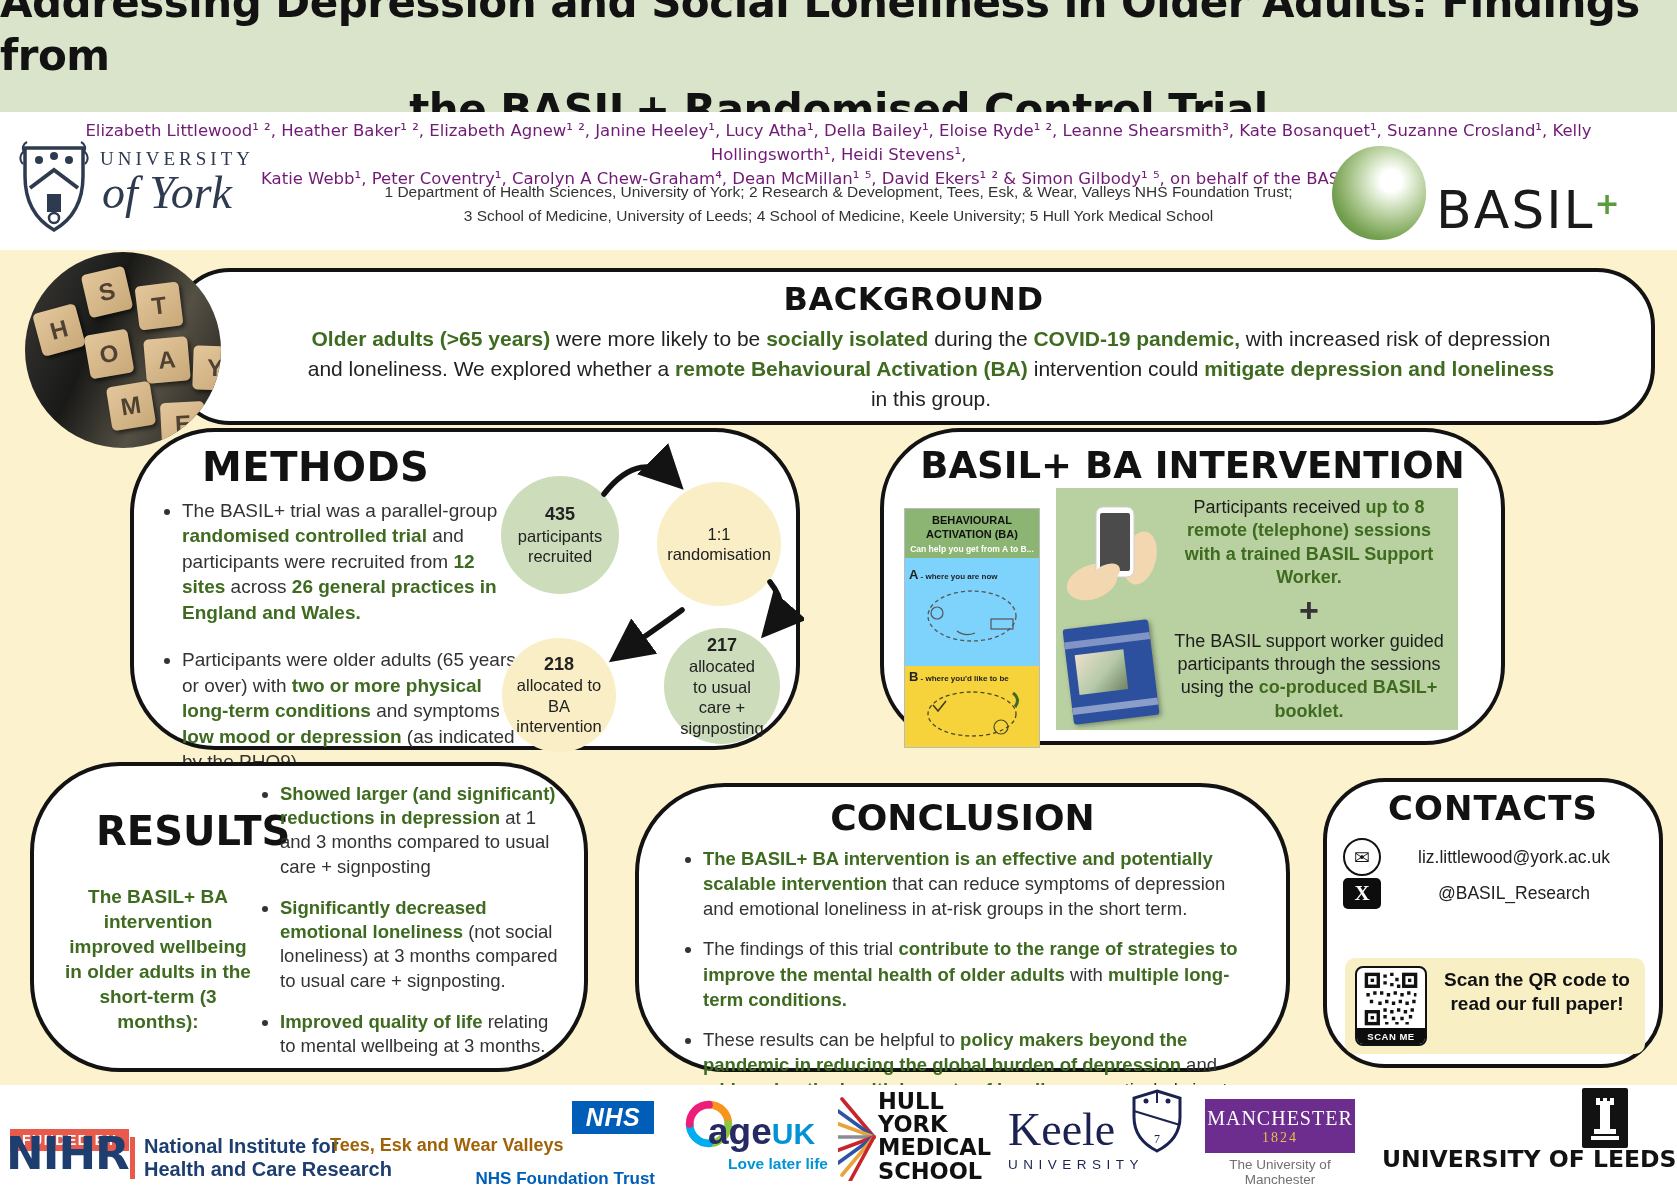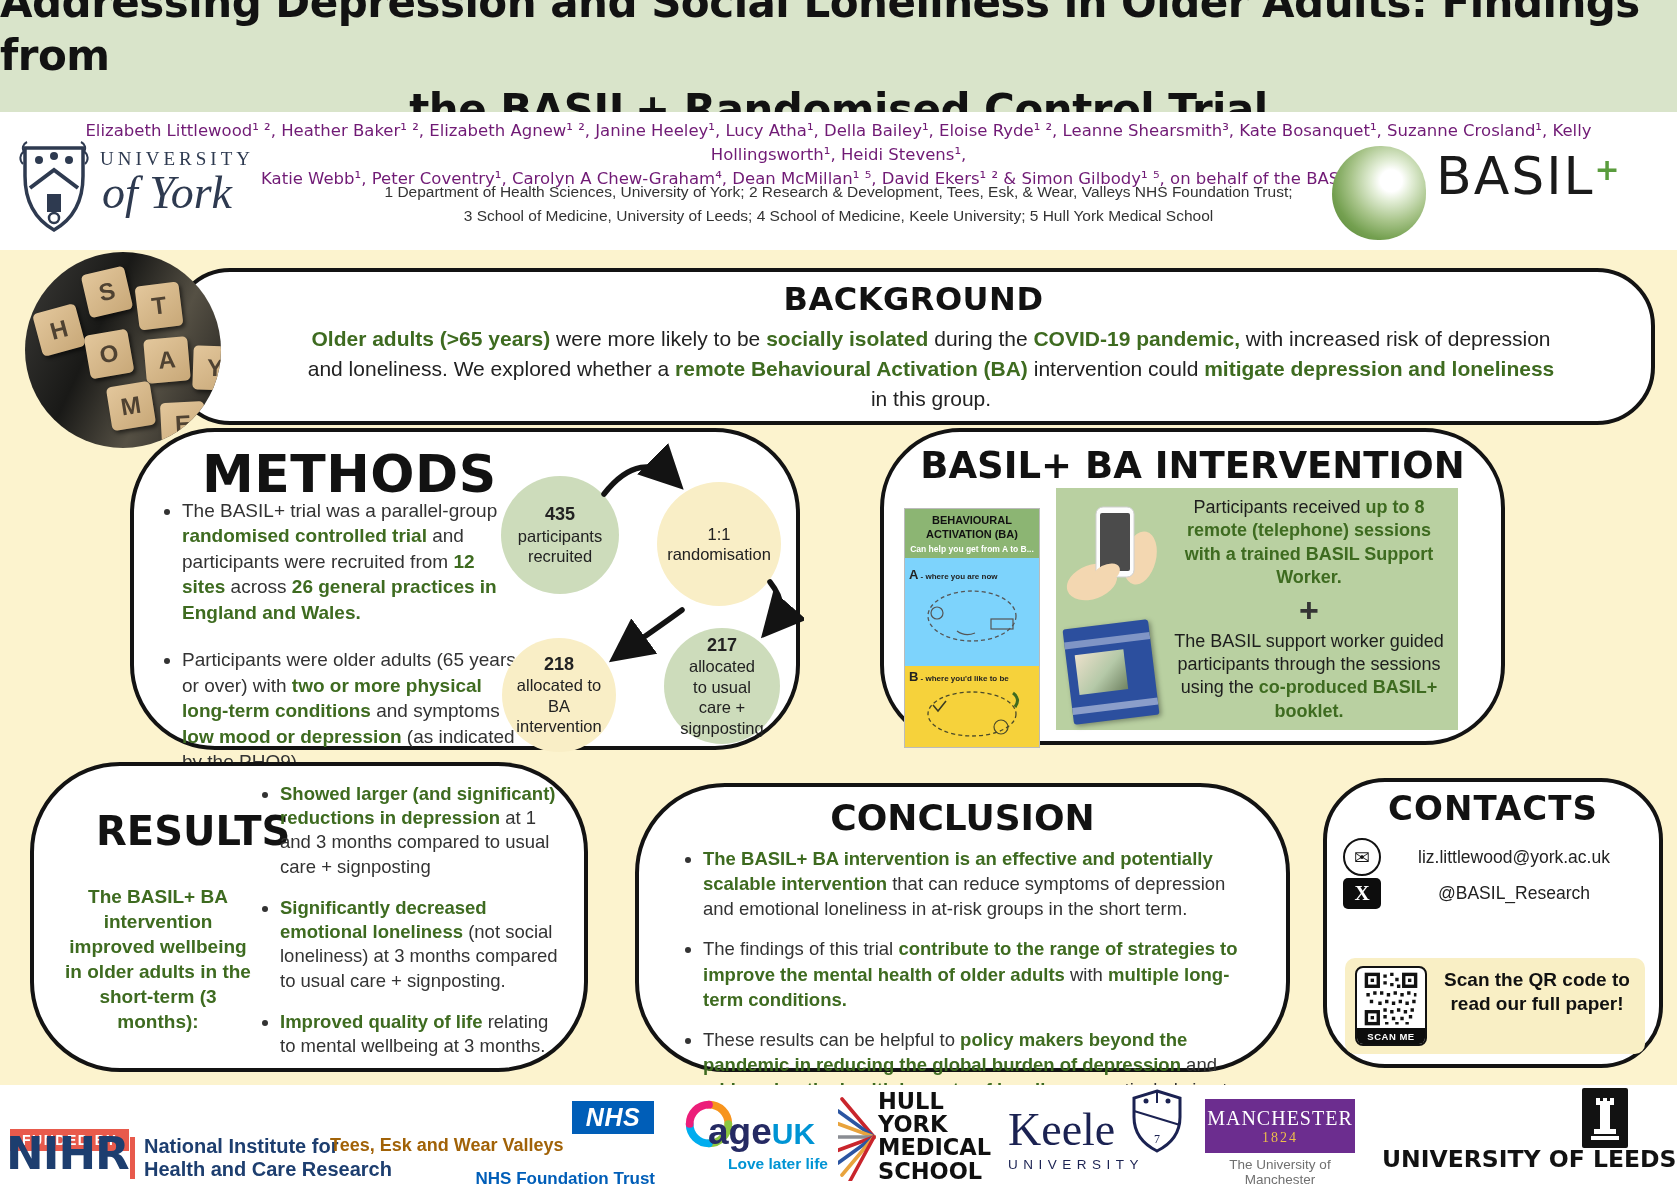--- a/index.html
+++ b/index.html
@@ -17,21 +17,21 @@
     display:flex;flex-direction:column;align-items:center;justify-content:center;}
   .banner .t{font-family:"DejaVu Sans",sans-serif;font-weight:800;font-size:42px;line-height:1.27;color:#121212;letter-spacing:-0.5px;}
   .byline{position:absolute;left:0;top:112px;width:1677px;height:138px;background:#ffffff;}
   .authors{position:absolute;left:25px;right:25px;top:7px;text-align:center;
     font-family:"DejaVu Sans",sans-serif;font-size:16.5px;line-height:1.45;color:#701a75;}
   .affils{position:absolute;left:220px;right:220px;top:68px;text-align:center;font-size:15.5px;line-height:1.55;color:#333;}
   .york{position:absolute;left:18px;top:28px;display:flex;align-items:flex-start;gap:10px;}
   .york-text{padding-top:8px;color:#2e3a50;}
   .york-u{font-family:"Liberation Serif",serif;font-size:19px;letter-spacing:4px;}
   .york-y{font-family:"Liberation Serif",serif;font-style:italic;font-size:46px;line-height:1.0;margin-left:2px;}
-  .basil-logo{position:absolute;left:1332px;top:34px;display:flex;align-items:flex-start;gap:10px;}
+  .basil-logo{position:absolute;left:1332px;top:34px;display:flex;align-items:flex-end;gap:10px;}
   .basil-ball{width:94px;height:94px;border-radius:52% 48% 50% 50%;
     background:radial-gradient(circle at 63% 37%, #ffffff 0 13%, #e3eed7 24%, #a9c58b 48%, #74a050 70%, #507d34 100%);
     filter:blur(0.4px);}
   .basil-word{font-family:"DejaVu Sans",sans-serif;font-size:52px;font-weight:500;letter-spacing:2px;color:#1a1a1a;}
   .basil-plus{color:#5a9c3d;font-size:30px;font-weight:700;vertical-align:14px;}
 
   
   .box{position:absolute;background:#fff;border:4.5px solid #131313;}
   .h2{font-family:"DejaVu Sans",sans-serif;font-weight:800;color:#121212;}
 
@@ -50,21 +50,21 @@
   .tile:nth-child(2){left:112px;top:32px;transform:rotate(-7deg);}
   .tile:nth-child(3){left:12px;top:56px;transform:rotate(-15deg);}
   .tile:nth-child(4){left:62px;top:80px;transform:rotate(-10deg);}
   .tile:nth-child(5){left:120px;top:86px;transform:rotate(-5deg);}
   .tile:nth-child(6){left:168px;top:94px;transform:rotate(2deg);}
   .tile:nth-child(7){left:84px;top:132px;transform:rotate(-9deg);}
   .tile:nth-child(8){left:136px;top:150px;transform:rotate(-3deg);}
 
   
   .methods{left:130px;top:428px;width:670px;height:322px;border-radius:85px;}
-  .methods .h2{position:absolute;left:68px;top:12px;font-size:52px;letter-spacing:0.5px;}
+  .methods .h2{position:absolute;left:68px;top:12px;font-size:40px;letter-spacing:0.5px;}
   .methods ul{position:absolute;left:26px;top:66px;width:362px;list-style:disc;padding-left:22px;
     font-size:19px;line-height:1.34;color:#333;}
   .methods li{margin-bottom:22px;}
   .flow-circle{position:absolute;border-radius:50%;display:flex;flex-direction:column;align-items:center;justify-content:center;
     text-align:center;font-size:16.5px;color:#222;}
   .flow-circle div{line-height:1.24;}
   .flow-circle .num{font-weight:700;font-size:18px;}
   .fc-green{background:var(--cgreen);}
   .fc-yellow{background:var(--cyellow);}
   .fc1{left:367px;top:44px;width:118px;height:118px;}

